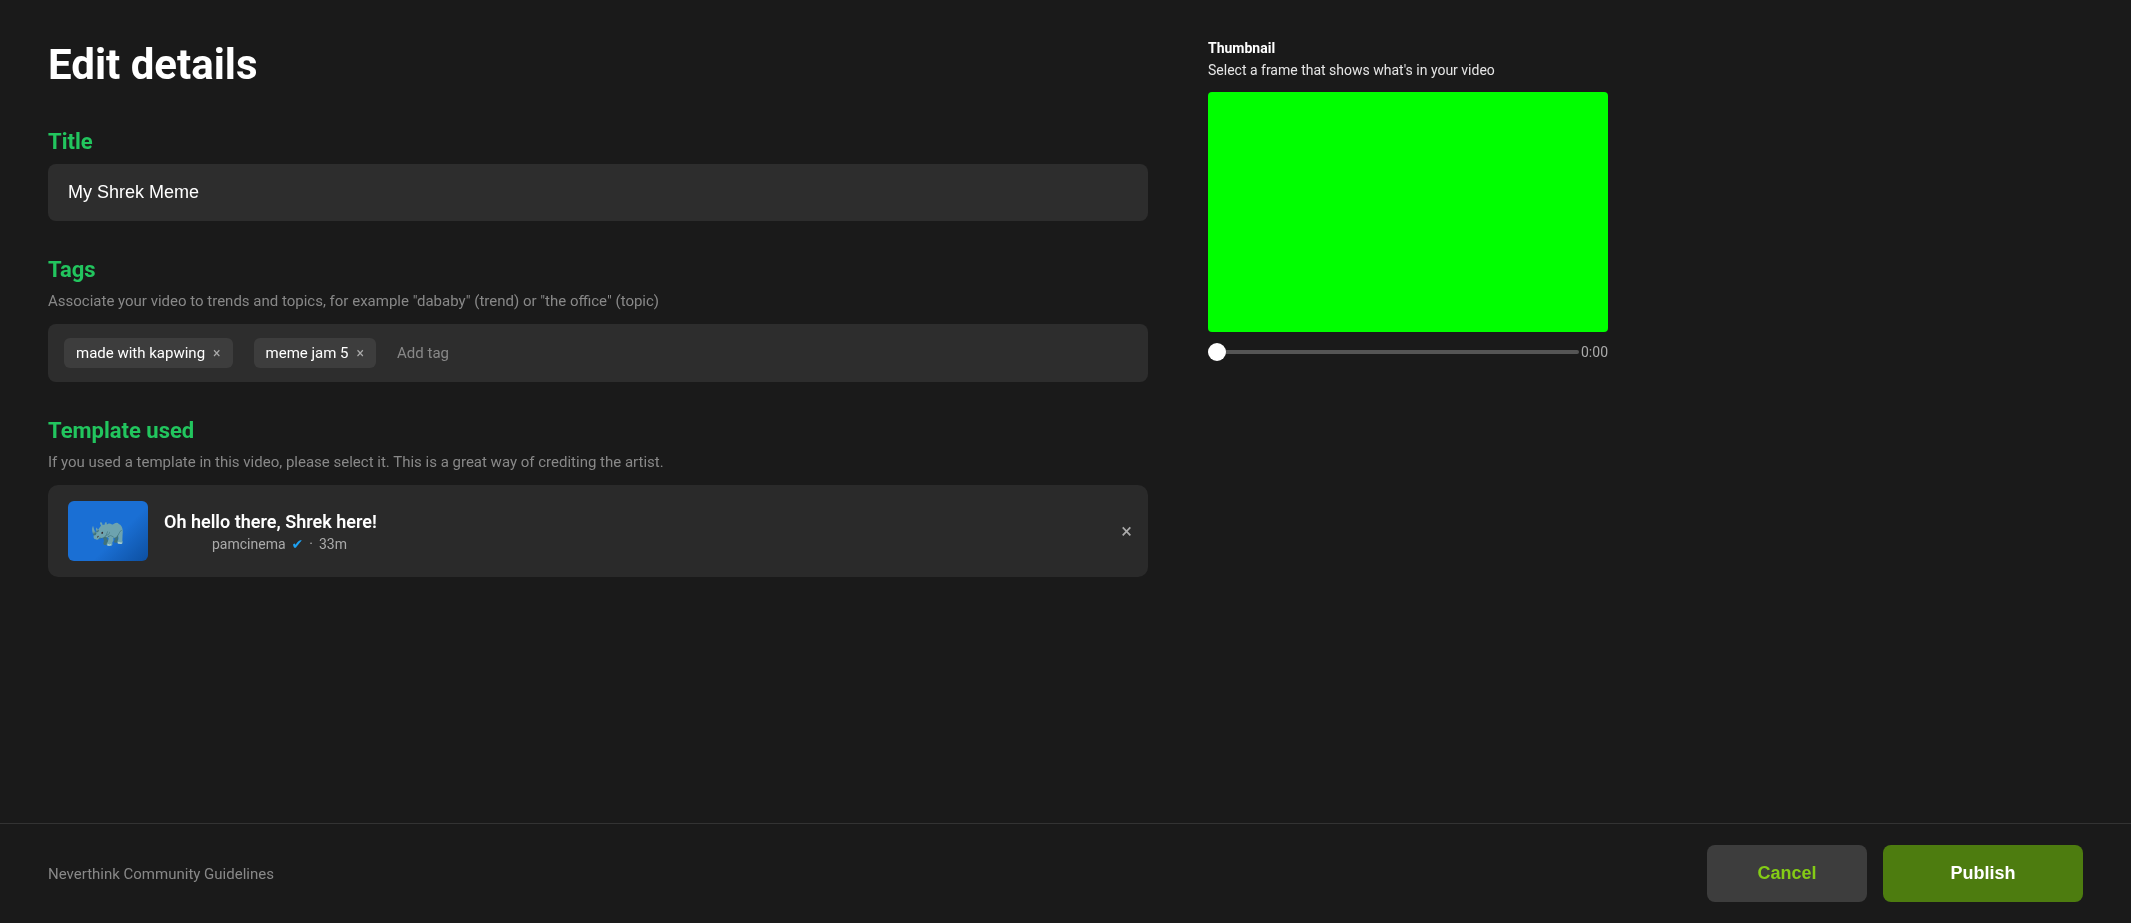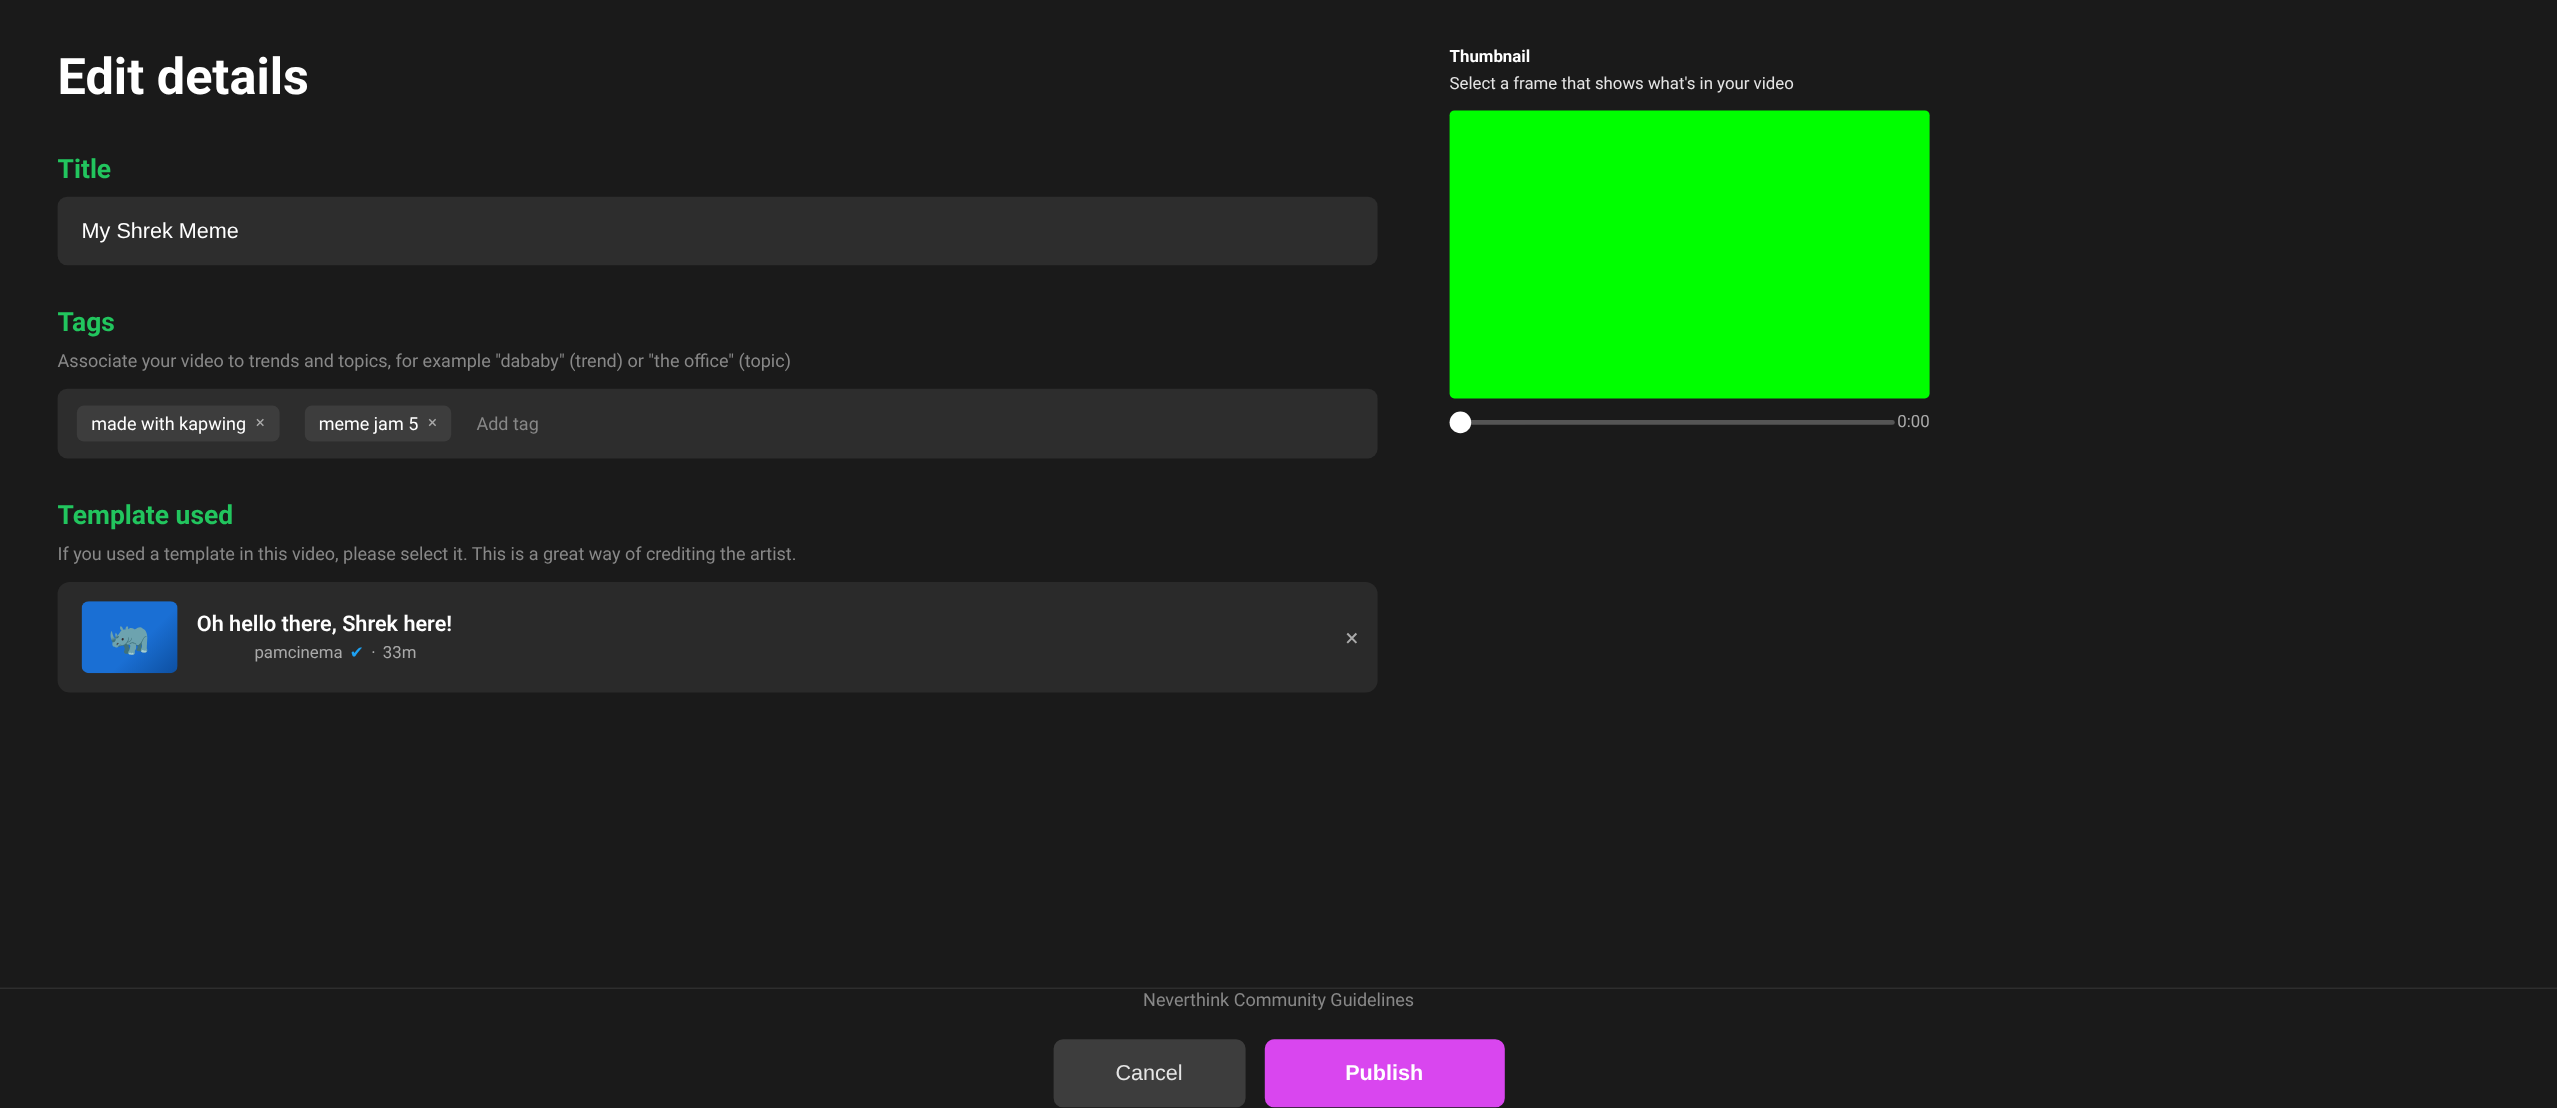--- a/index.html
+++ b/index.html
@@ -233,47 +233,46 @@
     }
 
     .footer {
       height: 100px;
       display: flex;
       align-items: center;
       justify-content: space-between;
       padding: 0 48px;
       border-top: 1px solid #333333;
       margin-top: auto;
-      flex-direction: column;
     }
 
     .community-guidelines {
       font-size: 15px;
       color: #888888;
     }
 
     .footer-buttons {
       display: flex;
       gap: 16px;
     }
 
     .cancel-button {
       background-color: #3d3d3d;
-      color: #e5e5e5;
+      color: #84cc16;
       border: none;
       border-radius: 8px;
       padding: 18px 40px;
       font-size: 18px;
-      font-weight: 400;
+      font-weight: 700;
       cursor: pointer;
       min-width: 160px;
     }
 
     .publish-button {
-      background-color: #d946ef;
+      background-color: #4d7c0f;
       color: #ffffff;
       border: none;
       border-radius: 8px;
       padding: 18px 48px;
       font-size: 18px;
       font-weight: 700;
       cursor: pointer;
       min-width: 200px;
     }
   </style>

